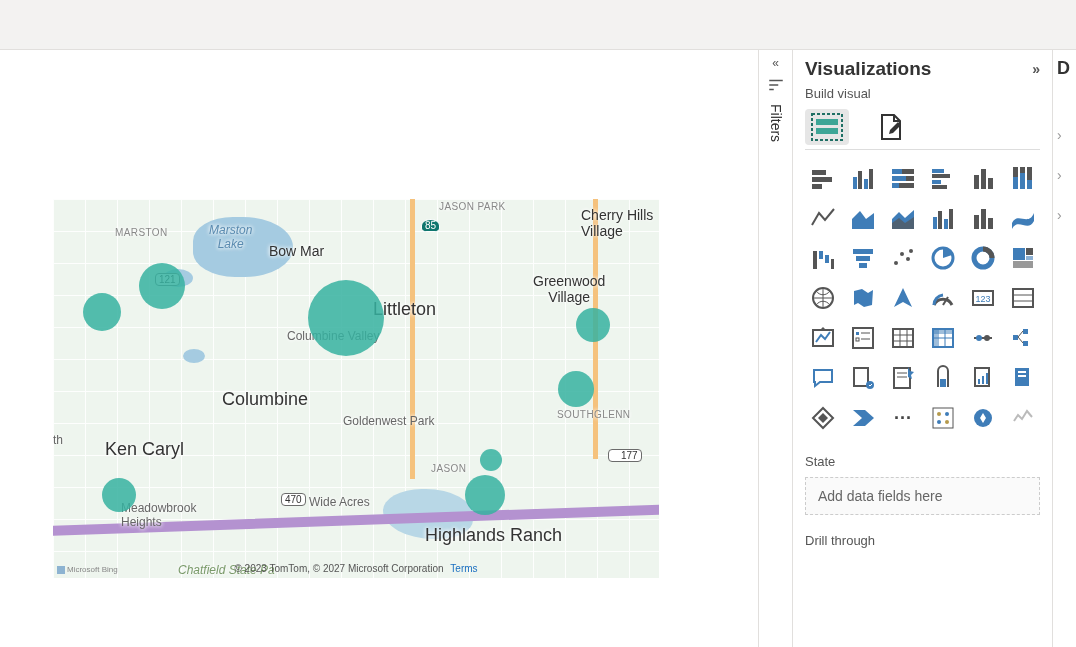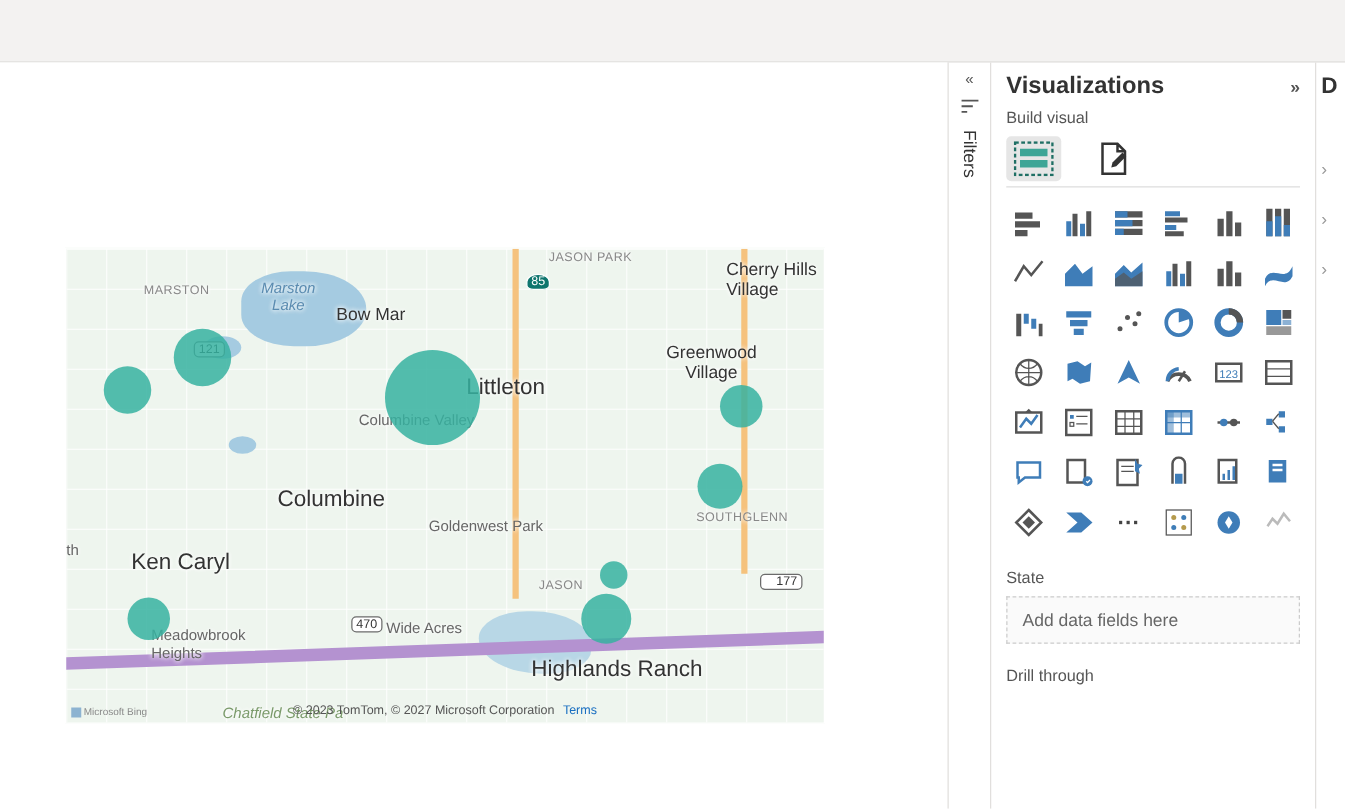--- a/index.html
+++ b/index.html
@@ -76,21 +76,21 @@
       <div class="lake" style="left:130px; top:150px; width:22px; height:14px;"></div>
       <div class="lake" style="left:330px; top:290px; width:90px; height:50px; border-radius:45% 55% 40% 60%; background:#b8d7e6;"></div>
 
       <div class="hwy-orange" style="left:357px; top:0; width:5px; height:280px;"></div>
       <div class="hwy-orange" style="left:540px; top:0; width:5px; height:260px;"></div>
       <div class="river" style="left:-10px; top:316px; width:640px; transform:rotate(-2deg); height:10px;"></div>
 
       <div class="shield" style="left:368px; top:20px;  border-radius:50% 50% 30% 30%; background:#0f766e; color:#fff; border-color:#fff;">85</div>
       <div class="shield" style="left:102px; top:74px;">121</div>
       <div class="shield" style="left:228px; top:294px;">470</div>
-      <div class="shield" style="left:555px; top:260px;padding-left:12px;">177</div>
+      <div class="shield" style="left:555px; top:250px;padding-left:12px;">177</div>
 
       <div class="map-label small" style="left:62px; top:28px;">MARSTON</div>
       <div class="map-label mid" style="left:156px; top:24px; color:#5a8bb0; font-style:italic; text-align:center; white-space:pre;">Marston
 Lake</div>
       <div class="map-label" style="left:216px; top:44px;">Bow Mar</div>
       <div class="map-label small" style="left:386px; top:2px;">JASON PARK</div>
       <div class="map-label" style="left:528px; top:8px; text-align:left; white-space:pre;">Cherry Hills
 Village</div>
       <div class="map-label big" style="left:320px; top:100px;">Littleton</div>
       <div class="map-label mid" style="left:234px; top:130px;">Columbine Valley</div>

